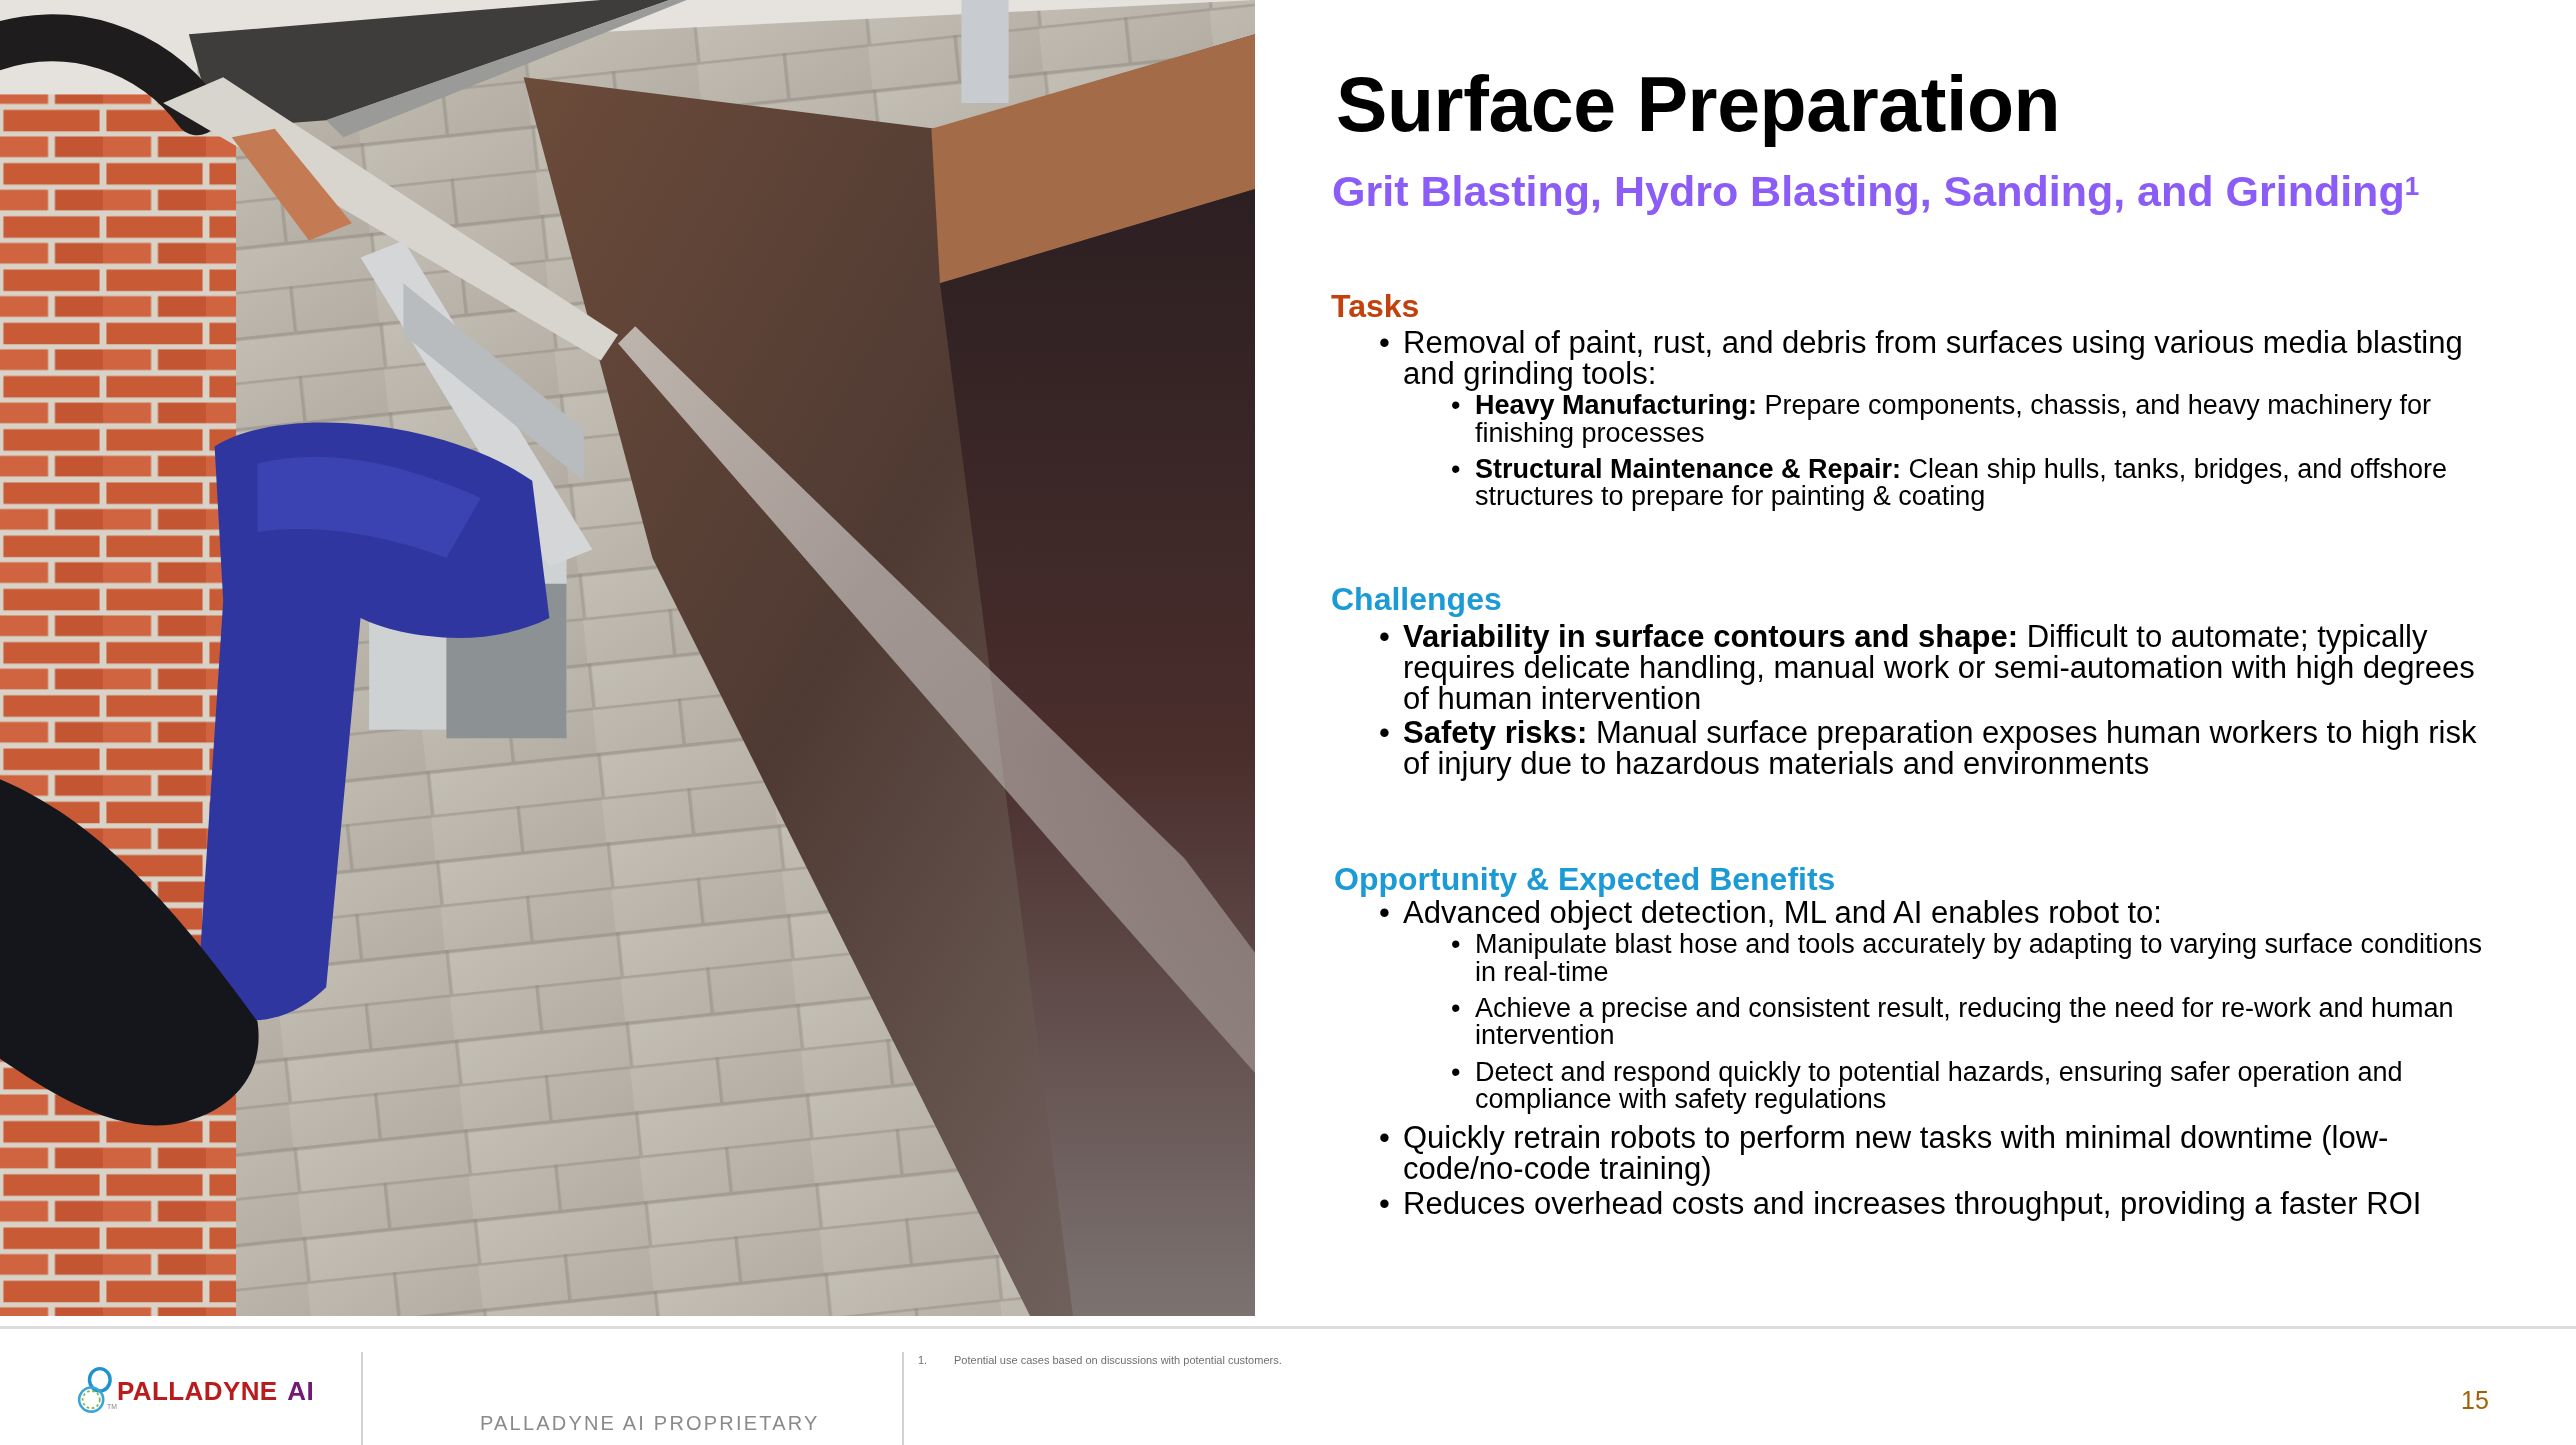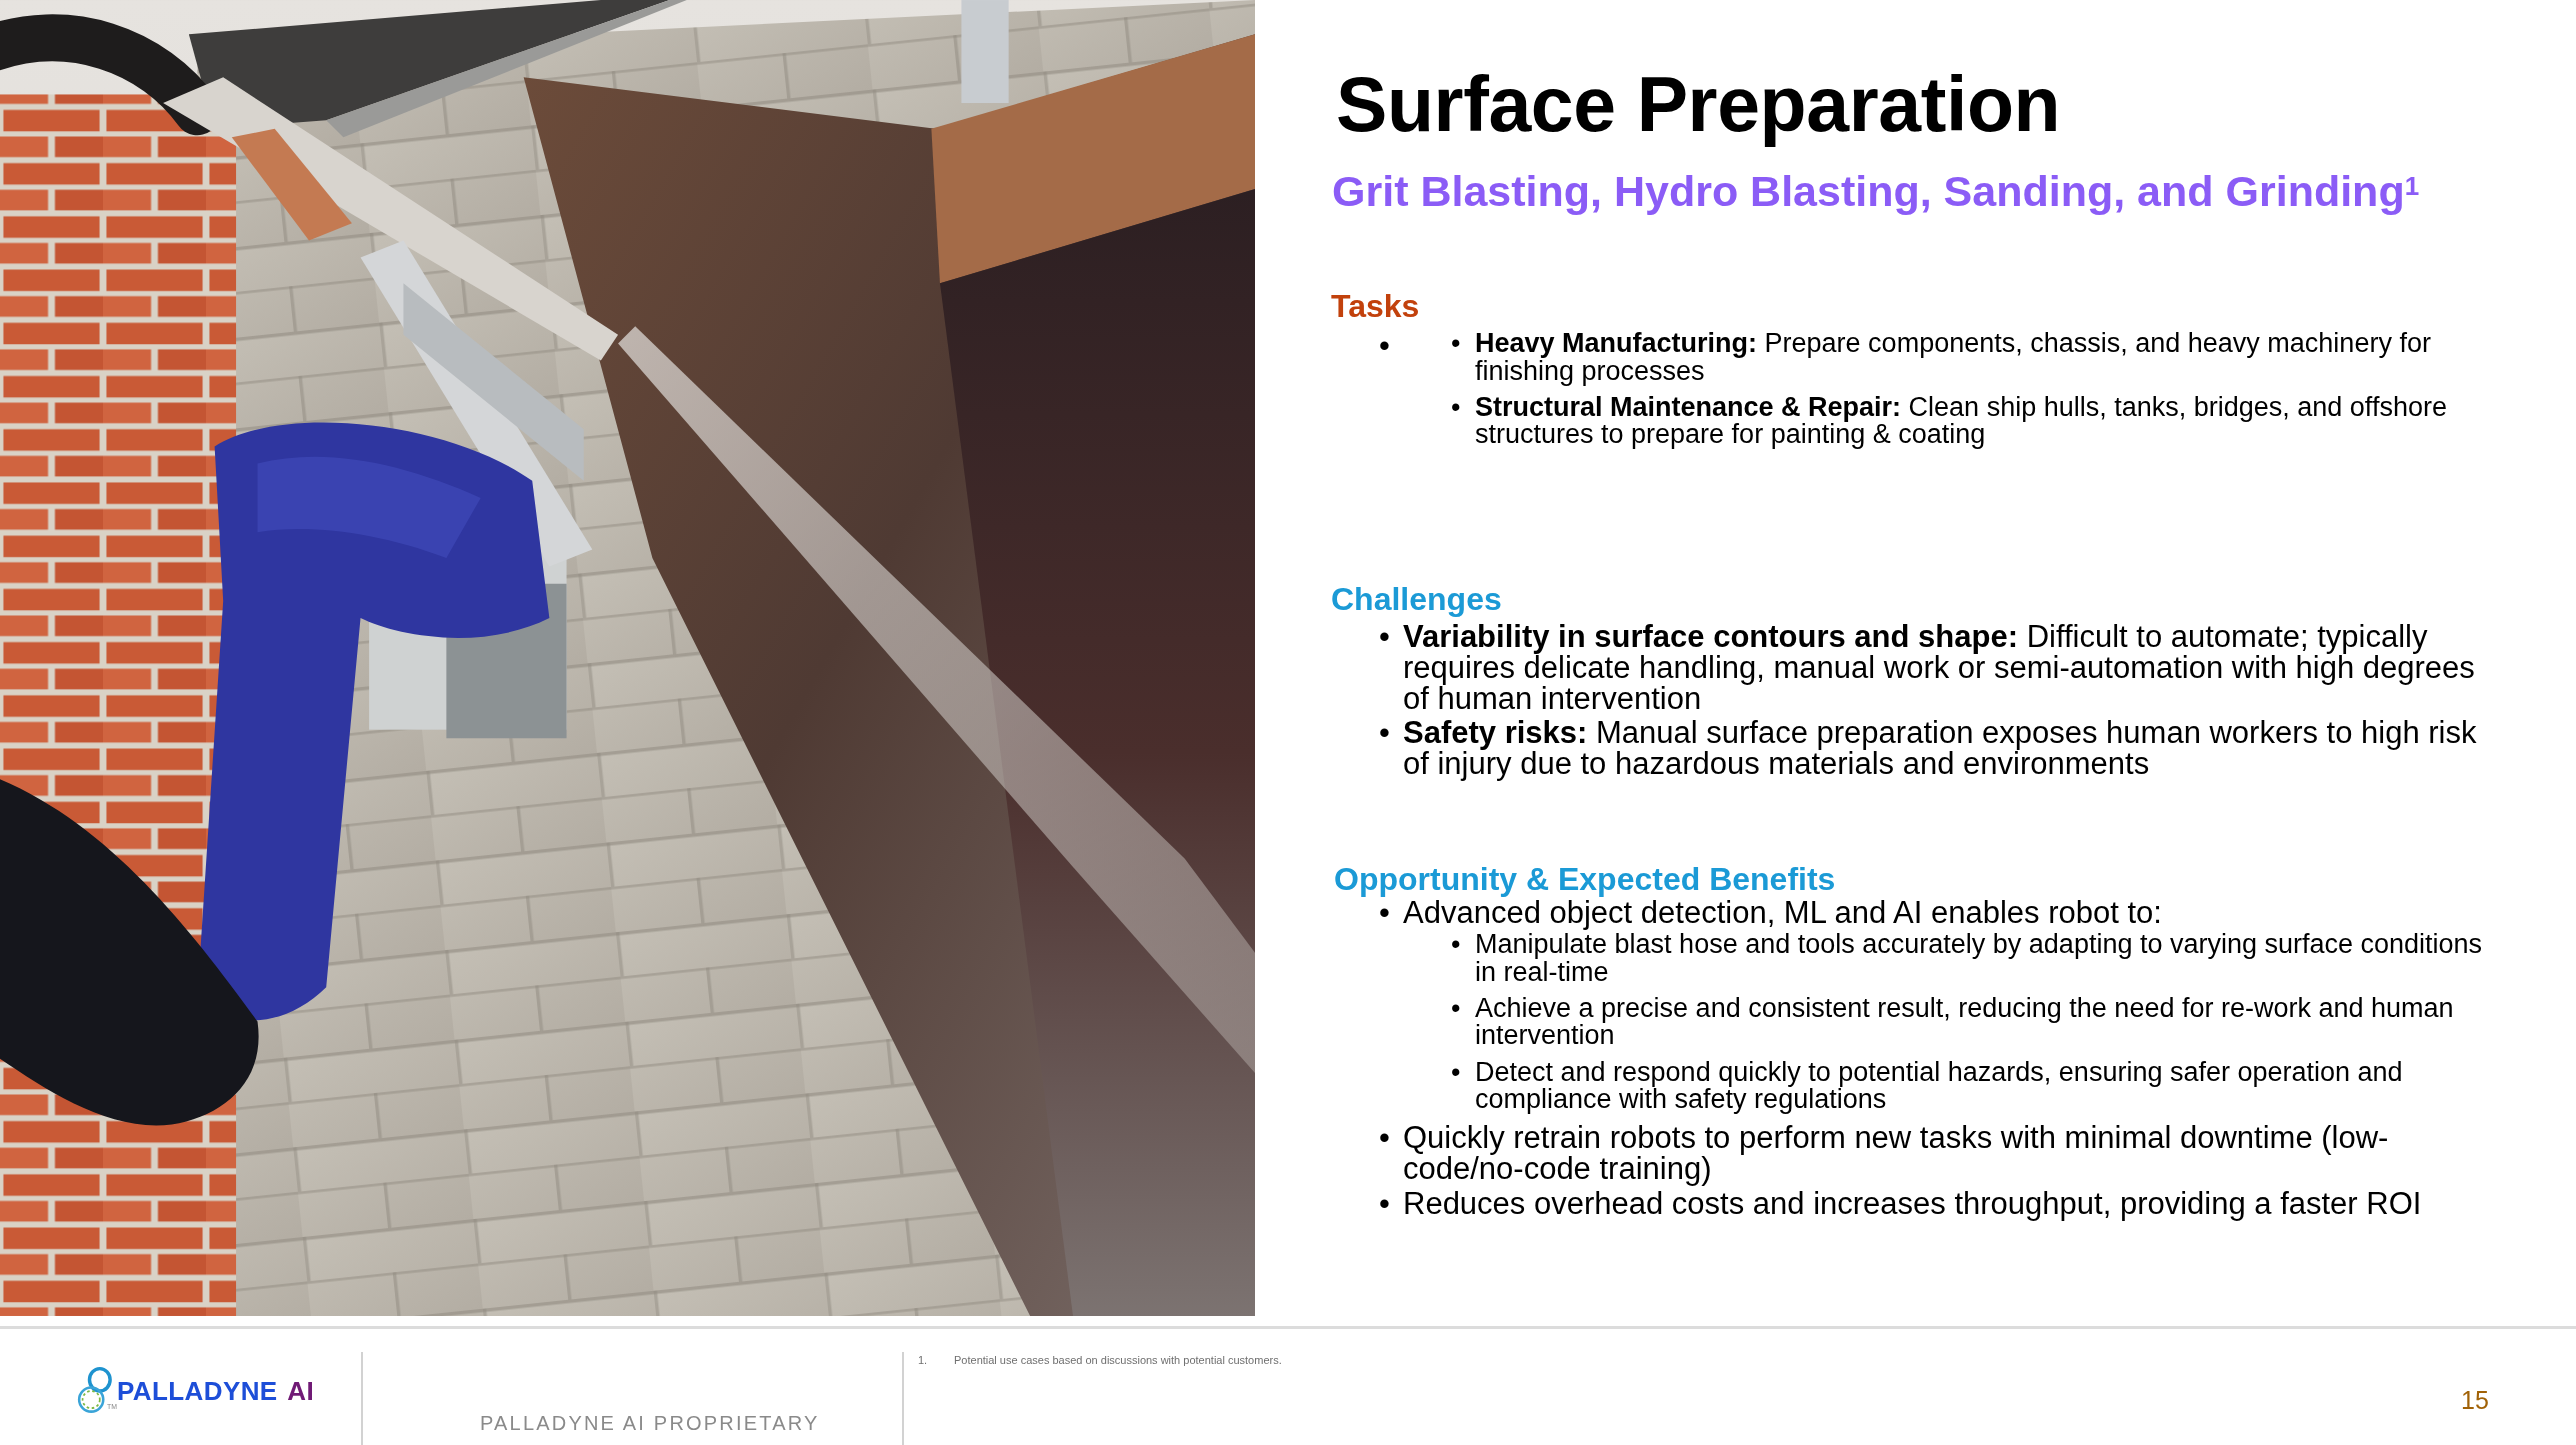--- a/index.html
+++ b/index.html
@@ -145,20 +145,21 @@
 
 <h1 class="title">Surface Preparation</h1>
 <div class="subtitle" style="color:#8b5cf6;">
   <span>Grit Blasting, Hydro Blasting, Sanding, and Grinding</span><sup>1</sup>
 </div>
 
 <h2 class="section-head" style="top:287px;color:#c2410c;">Tasks</h2>
 <ul class="list" style="top:327px;">
   <li class="l1">
     <span class="bullet">•</span>
+    <span>Removal of paint, rust, and debris from surfaces using various media blasting and grinding tools:</span>
     <ul class="l2list">
       <li class="l2">
         <span class="bullet">•</span>
         <b>Heavy Manufacturing:</b><span> Prepare components, chassis, and heavy machinery for finishing processes</span>
       </li>
       <li class="l2">
         <span class="bullet">•</span>
         <b>Structural Maintenance &amp; Repair:</b><span> Clean ship hulls, tanks, bridges, and offshore structures to prepare for painting &amp; coating</span>
       </li>
     </ul>
@@ -212,21 +213,21 @@
 <div class="vdiv" style="left:902px;"></div>
 
 <div class="logo">
   <svg width="43" height="52" viewBox="0 0 50 60" style="position:absolute;left:0;top:0;">
     <ellipse cx="30" cy="17" rx="12" ry="13" fill="none" stroke="#1E93CF" stroke-width="4"></ellipse>
     <ellipse cx="20" cy="40" rx="14" ry="14" fill="none" stroke="#3aa4d8" stroke-width="3"></ellipse>
     <ellipse cx="20" cy="40" rx="10" ry="10" fill="none" stroke="#7DB843" stroke-width="2" stroke-dasharray="3 3"></ellipse>
   </svg>
   <span style="position:absolute;left:33px;top:38px;font-size:6.9px;color:#888;">TM</span>
   <span class="logo-text">
-    <span style="color:#1d4ed8;">PALLADYNE</span>
+    <span style="color:#b91c1c;">PALLADYNE</span>
     <span style="color:#701a75;margin-left:2px;">AI</span>
   </span>
 </div>
 
 <div class="proprietary">PALLADYNE AI PROPRIETARY</div>
 
 <div class="footnote">
   <span class="num">1.</span><span>Potential use cases based on discussions with potential customers.</span>
 </div>
 

